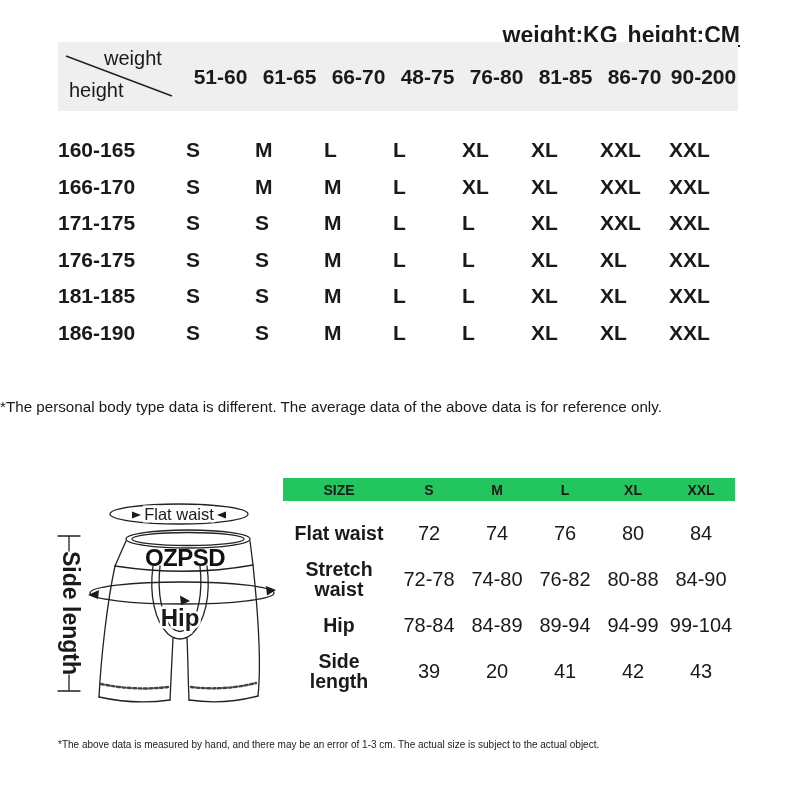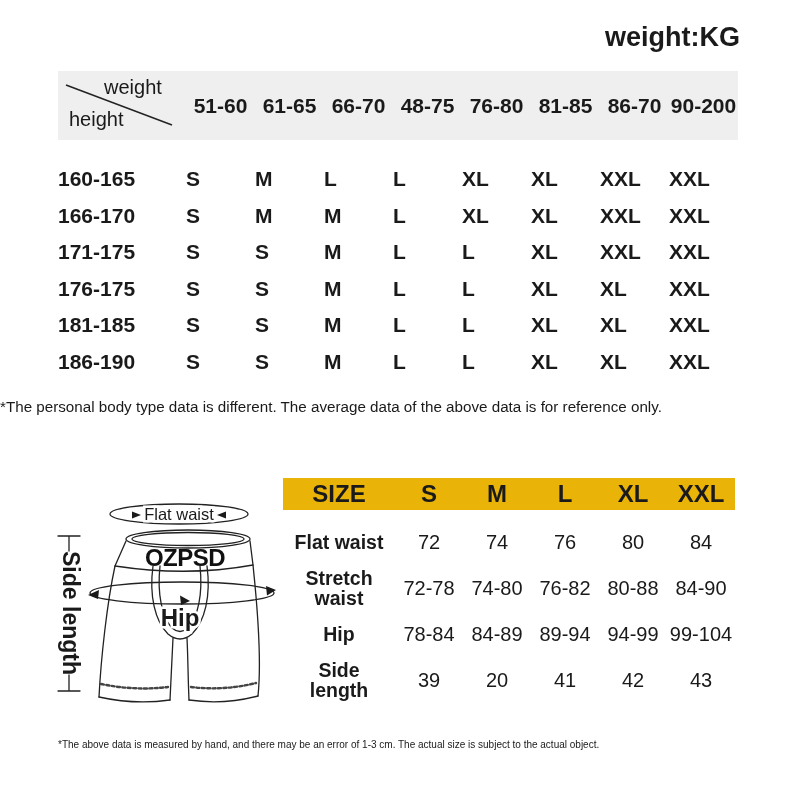--- a/index.html
+++ b/index.html
@@ -3,24 +3,24 @@
 <meta charset="utf-8">
 <style>
   html,body{margin:0;padding:0;}
   body{
     width:800px;height:800px;background:#ffffff;position:relative;overflow:hidden;
     font-family:"Liberation Sans","DejaVu Sans",sans-serif;color:#1a1a1a;
   }
   .abs{position:absolute;}
 
   
-  .units{top:22px;right:60px;display:flex;gap:10px;font-size:27px;font-weight:700;}
-
-  
-  .t1{left:58px;top:71px;width:680px;}
+  .units{top:22px;right:60px;display:flex;gap:10px;font-size:23px;font-weight:700;text-decoration:underline;}
+
+  
+  .t1{left:58px;top:42px;width:680px;}
   .t1-header{
     display:grid;grid-template-columns:128px repeat(8,1fr);height:69px;
     background:#efefef;align-items:center;text-align:center;
     font-size:21px;font-weight:600;
   }
   .corner{position:relative;height:69px;}
   .corner svg{position:absolute;left:0;top:0;}
   .corner .cw{position:absolute;left:46px;top:5px;font-size:20px;font-weight:500;}
   .corner .ch{position:absolute;left:11px;top:37px;font-size:20px;font-weight:400;}
   .t1-body{margin-top:21px;}
@@ -32,36 +32,37 @@
   
   .note1{top:398px;left:0;width:100%;text-align:left;font-size:15.2px;font-weight:500;margin:0;}
   .note2{top:736px;left:58px;width:688px;font-size:10px;font-weight:500;line-height:1.7;margin:0;}
 
   
   .diagram{left:40px;top:478px;}
 
   
   .t2{left:283px;top:478px;width:452px;}
   .t2-header{
-    display:grid;grid-template-columns:112px repeat(5,1fr);height:32px;
-    background:#eab308;align-items:center;text-align:center;
-    font-size:24px;font-weight:600;
+    display:grid;grid-template-columns:112px repeat(5,1fr);height:23px;
+    background:#22c55e;align-items:center;text-align:center;
+    font-size:14px;font-weight:600;
   }
   .t2-row{
     display:grid;grid-template-columns:112px repeat(5,1fr);height:46px;
     align-items:center;text-align:center;font-size:20px;font-weight:500;
   }
   .t2-body{margin-top:9px;}
   .t2-row .lbl{font-size:19.5px;font-weight:700;line-height:1.05;padding:0 4px;}
 </style>
 </head>
 <body>
 
 <div class="abs units">
   <span>weight:KG</span>
+  <span>height:CM</span>
 </div>
 
 <div class="abs t1">
   <div class="t1-header">
     <div class="corner">
       <svg width="128" height="69">
         <line x1="8" y1="14" x2="114" y2="54" stroke="#222" stroke-width="1.4"></line>
       </svg>
       <span class="cw">weight</span>
       <span class="ch">height</span>

